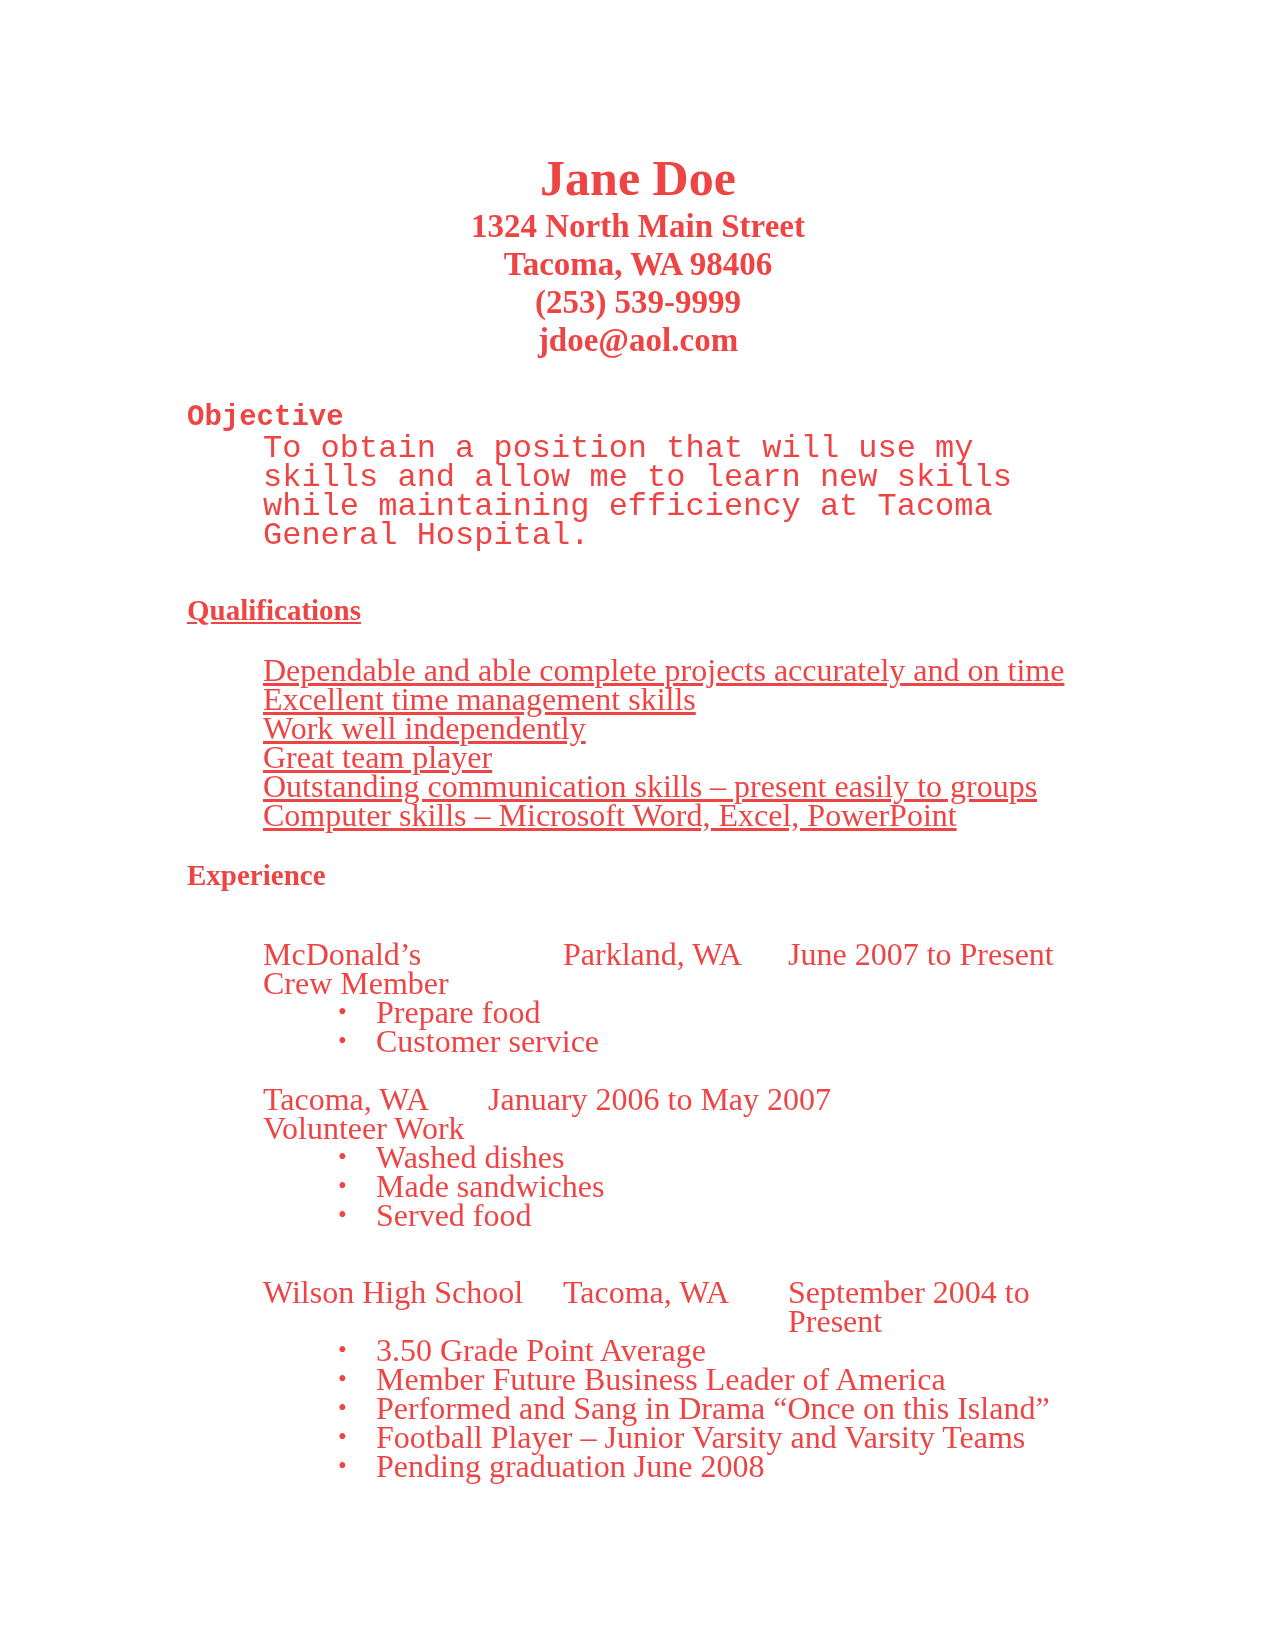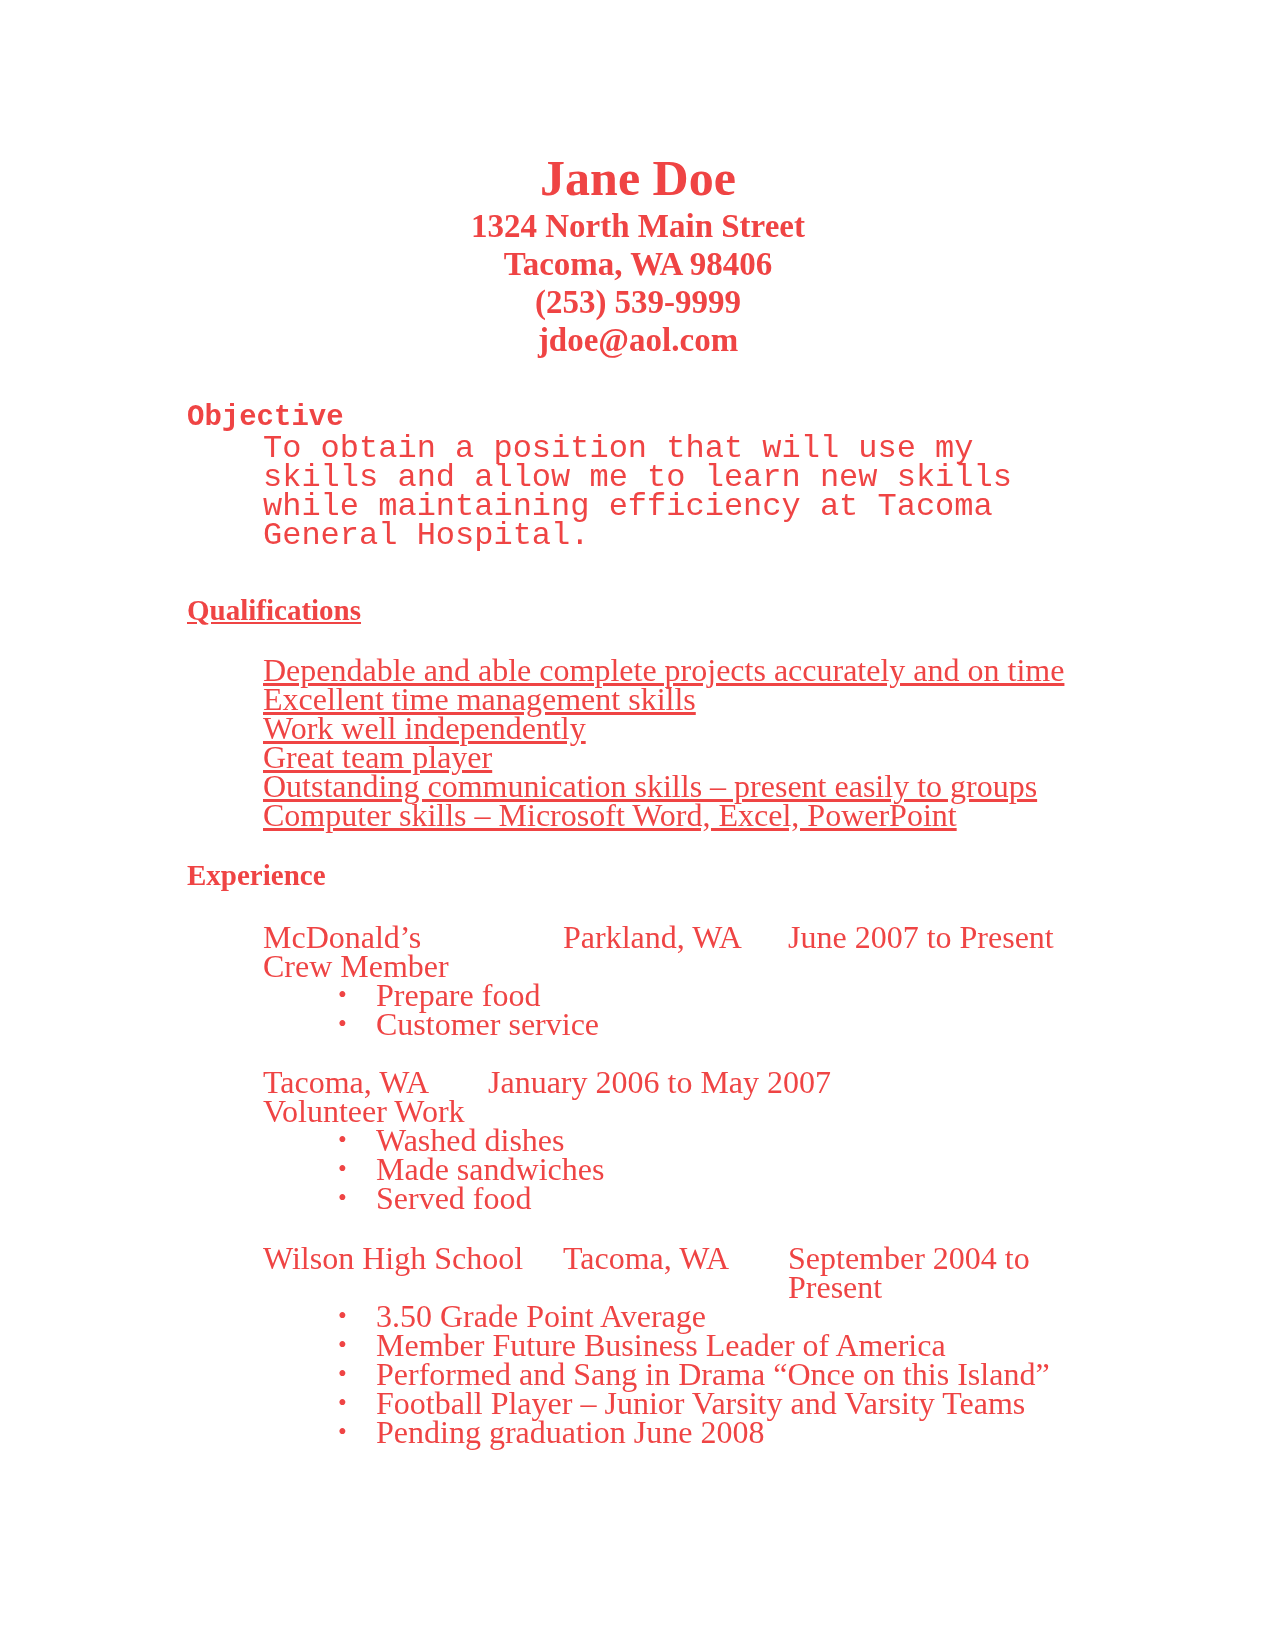--- a/index.html
+++ b/index.html
@@ -49,21 +49,21 @@
     margin: 0 0 0 76px;
     width: 826px;
   }
   .qual-list {
     margin-top: 29px;
     margin-left: 76px;
   }
   .entry {
     margin-left: 76px;
   }
-  .entry-gap-lg { margin-top: 31px; }
+  .entry-gap-lg { margin-top: 48px; }
   .entry-gap    { margin-top: 29px; }
 
   .cols-row { display: flex; }
   .col-a { width: 300px; }
   .col-b { width: 225px; }
   .col-c { flex: 1; }
 
   .bullet-item {
     display: flex;
     margin-left: 75px;

